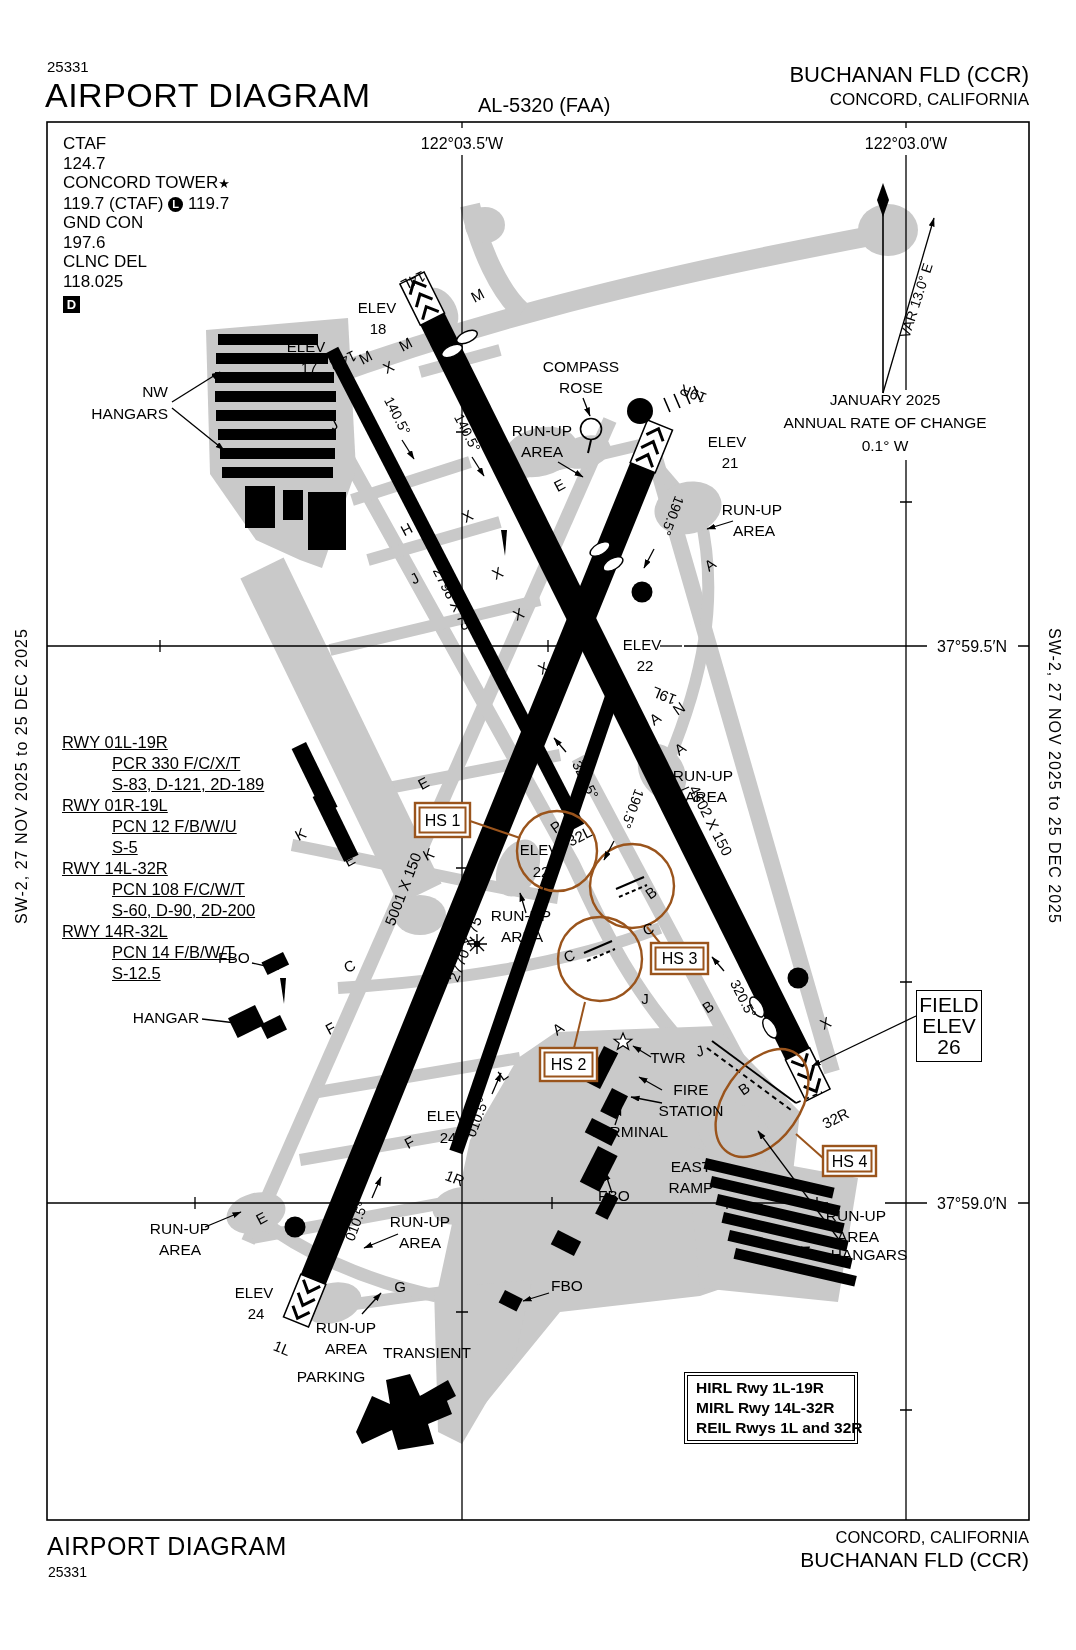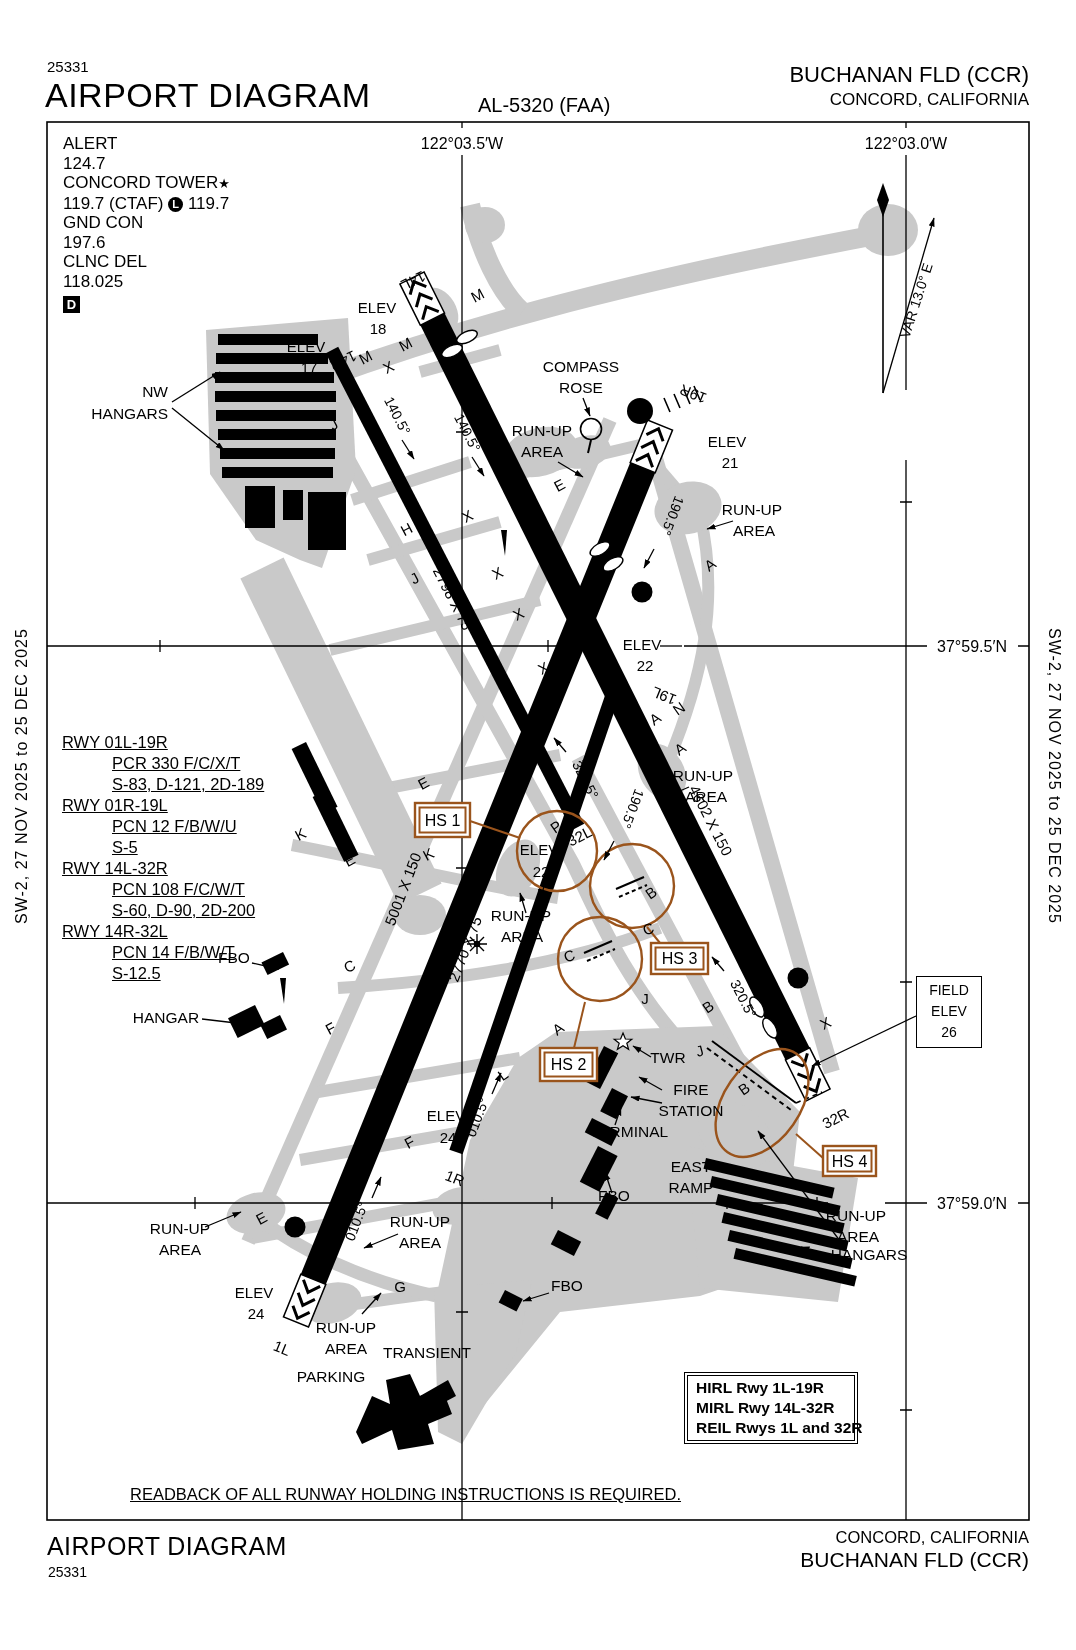--- a/index.html
+++ b/index.html
@@ -14,21 +14,21 @@
   .hdr-apt{font-size:22px;text-align:right;}
   .hdr-city{font-size:17px;text-align:right;}
   .comms{font-size:17px;line-height:19.5px;}
   .badge-circle{display:inline-block;width:15px;height:15px;border-radius:50%;background:#000;
       color:#fff;font-size:11px;font-weight:bold;text-align:center;line-height:15px;vertical-align:1px;}
   .badge-square{display:inline-block;width:17px;height:17px;background:#000;color:#fff;
       font-size:13px;font-weight:bold;text-align:center;line-height:17px;}
   .var-block{width:240px;text-align:center;font-size:15.5px;line-height:23px;}
   .rwy-block{font-size:16.5px;line-height:21px;}
   .rwy-block .ind{padding-left:50px;}
-  .fe-box{border:1.5px solid #000;width:64px;text-align:center;font-size:14px;line-height:21px;padding-top:3px;}
+  .fe-box{border:1.5px solid #000;width:64px;text-align:center;font-size:21px;line-height:21px;padding-top:3px;margin-top:14px;}
   .light-outer{border:1.5px solid #000;padding:2px;}
   .light-inner{border:1px solid #000;font-size:15.5px;line-height:20px;padding:2px 8px;font-weight:bold;}
   .caution1{font-size:16.5px;}
   .caution2{font-size:16.5px;text-decoration:underline;}
   .ftr-title{font-size:25px;letter-spacing:.4px;}
   .ftr-num{font-size:14px;}
   .ftr-city{font-size:16.5px;text-align:right;}
   .ftr-apt{font-size:21px;text-align:right;}
   .margin-txt{font-size:16px;letter-spacing:1px;}
   .rot-l{transform:rotate(-90deg);transform-origin:center;}
@@ -402,31 +402,36 @@
   </g>
 </svg>
 
 <div class="abs hdr-num" style="left:47px;top:58px;">25331</div>
 <div class="abs hdr-title" style="left:45px;top:76px;">AIRPORT DIAGRAM</div>
 <div class="abs hdr-al" style="left:478px;top:94px;">AL-5320 (FAA)</div>
 <div class="abs hdr-apt" style="right:47px;top:62px;">BUCHANAN FLD (CCR)</div>
 <div class="abs hdr-city" style="right:47px;top:90px;">CONCORD, CALIFORNIA</div>
 
 <div class="abs comms" style="left:63px;top:134px;">
-  <div>ALERT</div>
+  <div>CTAF</div>
   <div>124.7</div>
   <div><span>CONCORD TOWER</span><span style="font-size:13px;">★</span></div>
   <div><span>119.7 (CTAF)</span> <span class="badge-circle">L</span> <span>119.7</span></div>
   <div>GND CON</div>
   <div>197.6</div>
   <div>CLNC DEL</div>
   <div>118.025</div>
   <div style="margin-top:3px;"><span class="badge-square">D</span></div>
 </div>
 
+<div class="abs var-block" style="left:765px;top:388px;">
+  <div>JANUARY 2025</div>
+  <div>ANNUAL RATE OF CHANGE</div>
+  <div>0.1° W</div>
+</div>
 
 <div class="abs rwy-block" style="left:62px;top:732px;text-decoration:underline;">
   <div>RWY 01L-19R</div>
   <div class="ind">PCR 330 F/C/X/T</div>
   <div class="ind">S-83, D-121, 2D-189</div>
   <div>RWY 01R-19L</div>
   <div class="ind">PCN 12 F/B/W/U</div>
   <div class="ind">S-5</div>
   <div>RWY 14L-32R</div>
   <div class="ind">PCN 108 F/C/W/T</div>
@@ -443,21 +448,20 @@
 </div>
 
 <div class="abs light-outer" style="left:684px;top:1372px;width:168px;">
   <div class="light-inner">
     <div>HIRL Rwy 1L-19R</div>
     <div>MIRL Rwy 14L-32R</div>
     <div>REIL Rwys 1L and 32R</div>
   </div>
 </div>
 
-<div class="abs caution2" style="left:130px;top:1485px;">READBACK OF ALL RUNWAY HOLDING INSTRUCTIONS IS REQUIRED.</div>
 
 <div class="abs ftr-title" style="left:47px;top:1532px;">AIRPORT DIAGRAM</div>
 <div class="abs ftr-num" style="left:48px;top:1564px;">25331</div>
 <div class="abs ftr-city" style="right:47px;top:1528px;">CONCORD, CALIFORNIA</div>
 <div class="abs ftr-apt" style="right:47px;top:1548px;">BUCHANAN FLD (CCR)</div>
 
 <div class="abs margin-txt rot-l" style="left:-138px;top:767px;width:320px;text-align:center;">SW-2,  27 NOV 2025  to  25 DEC 2025</div>
 <div class="abs margin-txt rot-r" style="left:894px;top:767px;width:320px;text-align:center;">SW-2,  27 NOV 2025  to  25 DEC 2025</div>
 
 </div>

